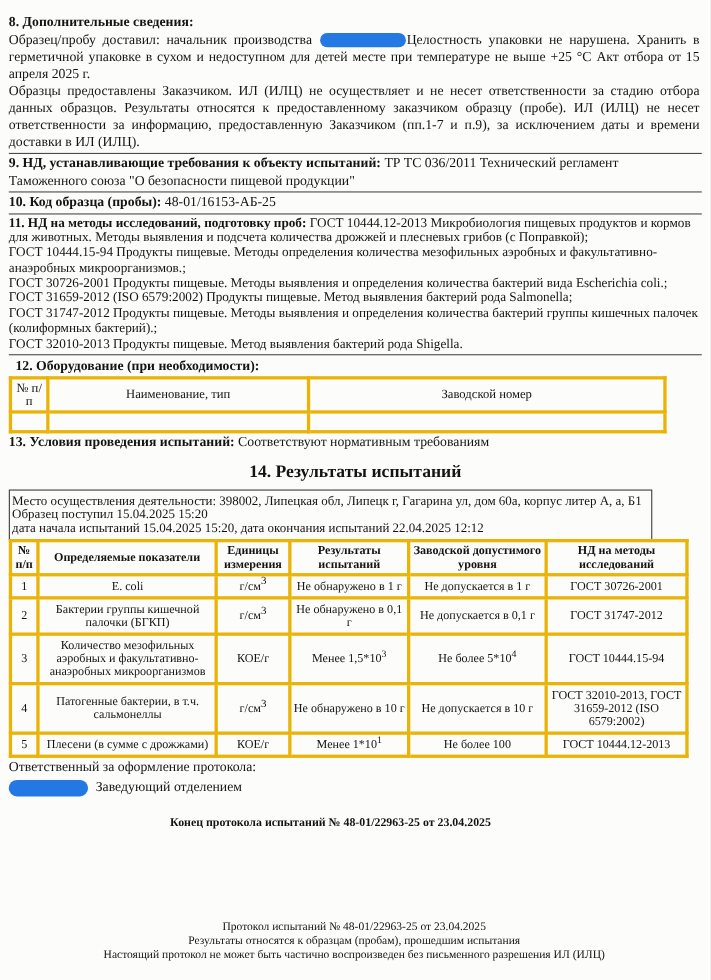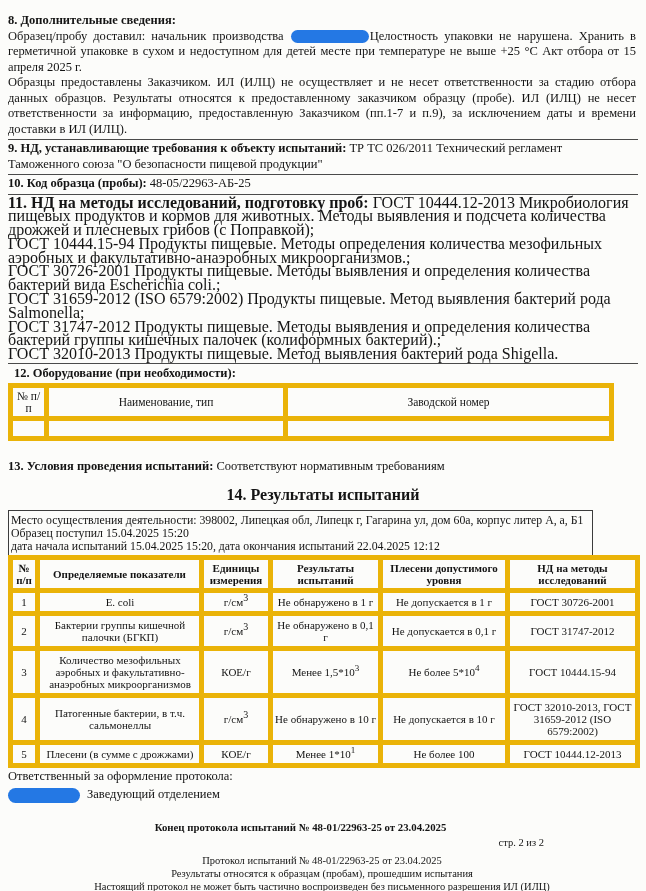--- a/index.html
+++ b/index.html
@@ -5,34 +5,34 @@
   html,body{margin:0;padding:0;background:#e8e8e8;}
   .page{
     width:646px;height:891px;background:#fcfcfa;position:relative;
     font-family:"Liberation Serif","DejaVu Serif",serif;color:#141414;
     box-sizing:border-box;padding:12px 8px 0 8px;overflow:hidden;
   }
   .b{font-weight:bold;}
   .sec{border-bottom:1px solid #4a4a4a;padding:1px 2px 2px 0;font-size:12.5px;line-height:15.5px;font-family:Liberation Serif, serif;}
   .sec8 p{margin:0;text-align:justify;}
   .sec .lbl{font-weight:bold;}
-  .sec11{font-size:16px;line-height:13.8px;}
+  .sec11{font-size:12px;line-height:13.8px;}
   .redact{display:inline-block;background:#2478e4;border-radius:8px;vertical-align:middle;}
   .redact1{width:78px;height:13px;margin:0 1px;}
   .redact2{width:72px;height:15px;margin-right:7px;}
   .s12h{margin:2px 0 2px 6px;font-size:12.5px;}
   table{border-collapse:collapse;}
-  td,th{border:5px solid #eab308;font-family:"Liberation Serif","DejaVu Serif",serif;}
+  td,th{border:3px solid #eab308;font-family:"Liberation Serif","DejaVu Serif",serif;}
   .eq{width:574px;table-layout:fixed;font-size:11.5px;}
   .eq th{font-weight:normal;text-align:center;padding:1px 2px;height:26px;}
   .eq .e1{width:27px;}
   .eq .e2{width:230px;}
   .eq .e3{width:317px;}
   .eq .empty td{height:13px;}
-  .sec13{margin-top:18px;font-size:12.5px;}
+  .sec13{margin-top:0;font-size:12.5px;}
   .title{text-align:center;font-size:16px;margin:12px 0 6px 0;}
   .infobox{
     width:585px;box-sizing:border-box;border:1px solid #3c3c3c;
     text-align:left;font-size:11.8px;line-height:12.8px;padding:3px 2px;
   }
   .res{width:585px;table-layout:fixed;font-size:11px;line-height:12px;margin-top:-1px;}
   .res th{font-weight:bold;text-align:center;padding:2px 1px;height:24px;}
   .res td{text-align:center;vertical-align:middle;padding:3px 2px;}
   .res td.c-ind{text-align:center;padding-left:3px;}
   .res .w-num{width:20px;}
@@ -56,26 +56,26 @@
 <div class="page">
 
   <div class="sec sec8">
     <p><span class="b">8. Дополнительные сведения:</span></p>
     <p><span>Образец/пробу доставил: начальник производства </span><span class="redact redact1" style="background: rgb(36, 120, 228);"></span><span>Целостность упаковки не нарушена. Хранить в герметичной упаковке в сухом и недоступном для детей месте при температуре не выше +25 °C  Акт отбора от 15 апреля 2025 г.</span></p>
     <p>Образцы предоставлены Заказчиком. ИЛ (ИЛЦ) не осуществляет и не несет ответственности за стадию отбора данных образцов. Результаты относятся к предоставленному заказчиком образцу (пробе). ИЛ (ИЛЦ) не несет ответственности за информацию, предоставленную Заказчиком (пп.1-7 и п.9), за исключением даты и времени доставки в ИЛ (ИЛЦ).</p>
   </div>
 
   <div class="sec">
     <span class="lbl">9. НД, устанавливающие требования к объекту испытаний:</span>
-    <span>ТР ТС 026/2011 Технический регламент Таможенного союза "О безопасности пищевой продукции"</span>
+    <span>ТР ТС 036/2011 Технический регламент Таможенного союза "О безопасности пищевой продукции"</span>
   </div>
 
   <div class="sec">
     <span class="lbl">10. Код образца (пробы):</span>
-    <span>48-05/22963-АБ-25</span>
+    <span>48-01/16153-АБ-25</span>
   </div>
 
   <div class="sec sec11">
     <span class="lbl">11. НД на методы исследований, подготовку проб:</span>
     <span>ГОСТ 10444.12-2013 Микробиология пищевых продуктов и кормов для животных. Методы выявления и подсчета количества дрожжей и плесневых грибов (с Поправкой);<br>ГОСТ 10444.15-94 Продукты пищевые. Методы определения количества мезофильных аэробных и факультативно-анаэробных микроорганизмов.;<br>ГОСТ 30726-2001 Продукты пищевые. Методы выявления и определения количества бактерий вида Escherichia coli.;<br>ГОСТ 31659-2012 (ISO 6579:2002) Продукты пищевые. Метод выявления бактерий рода Salmonella;<br>ГОСТ 31747-2012 Продукты пищевые. Методы выявления и определения количества бактерий группы кишечных палочек (колиформных бактерий).;<br>ГОСТ 32010-2013 Продукты пищевые. Метод выявления бактерий рода Shigella.</span>
   </div>
 
   <div>
     <div class="b s12h">12. Оборудование (при необходимости):</div>
     <table class="eq">
@@ -107,21 +107,21 @@
       <div>дата начала испытаний 15.04.2025 15:20, дата окончания испытаний 22.04.2025 12:12</div>
     </div>
 
   <table class="res">
     <thead>
       <tr>
         <th class="w-num">№ п/п</th>
         <th class="w-ind">Определяемые показатели</th>
         <th class="w-unit">Единицы измерения</th>
         <th class="w-res">Результаты испытаний</th>
-        <th class="w-allow">Плесени допустимого уровня</th>
+        <th class="w-allow">Заводской допустимого уровня</th>
         <th class="w-method">НД на методы исследований</th>
       </tr>
     </thead>
     <tbody>
         <tr>
           <td class="c-num">1</td>
           <td class="c-ind">E. coli</td>
           <td class="c-unit">г/см<sup>3</sup></td>
           <td class="c-res">Не обнаружено в 1 г</td>
           <td class="c-allow">Не допускается в 1 г</td>
@@ -163,21 +163,20 @@
   </table>
 
   <div class="sig">
     <div>Ответственный за оформление протокола:</div>
     <div class="role-line"><span class="redact redact2" style="background: rgb(36, 120, 228);"></span><span>Заведующий отделением</span></div>
   </div>
 
   <div class="endline">Конец протокола испытаний № 48-01/22963-25 от 23.04.2025</div>
 
   <div class="bottom">
-    <div class="pagenum">стр. 2 из 2</div>
     <div class="flines">
         <div>Протокол испытаний № 48-01/22963-25 от 23.04.2025</div>
         <div>Результаты относятся к образцам (пробам), прошедшим испытания</div>
         <div>Настоящий протокол не может быть частично воспроизведен без письменного разрешения ИЛ (ИЛЦ)</div>
       </div>
   </div>
 
 </div>
 
 </body></html>

